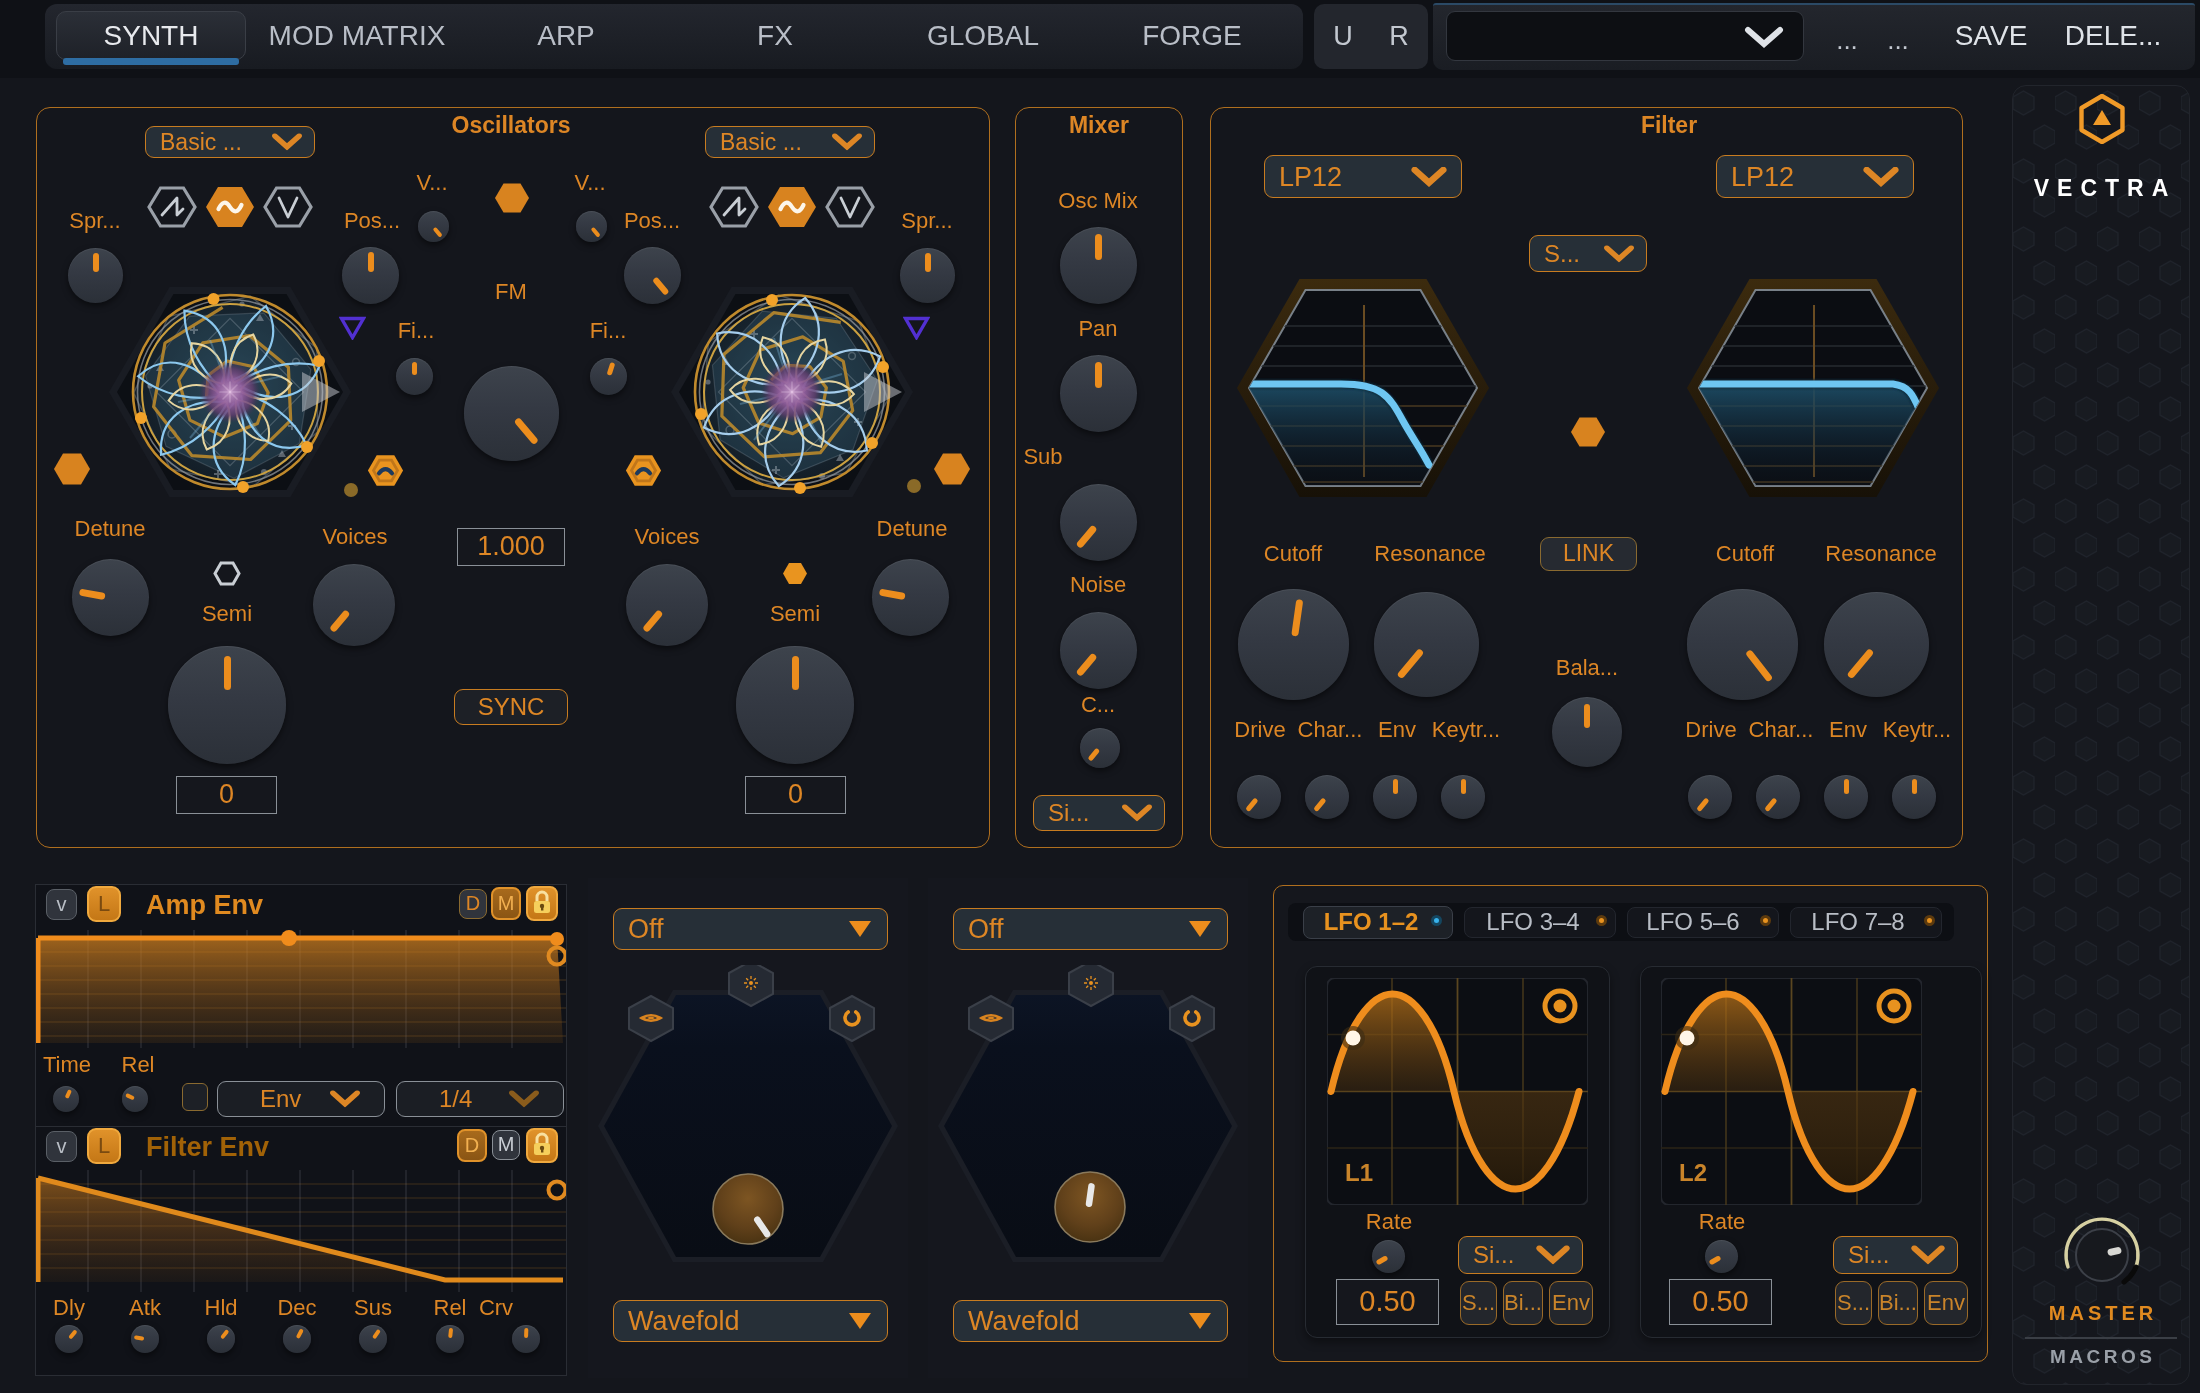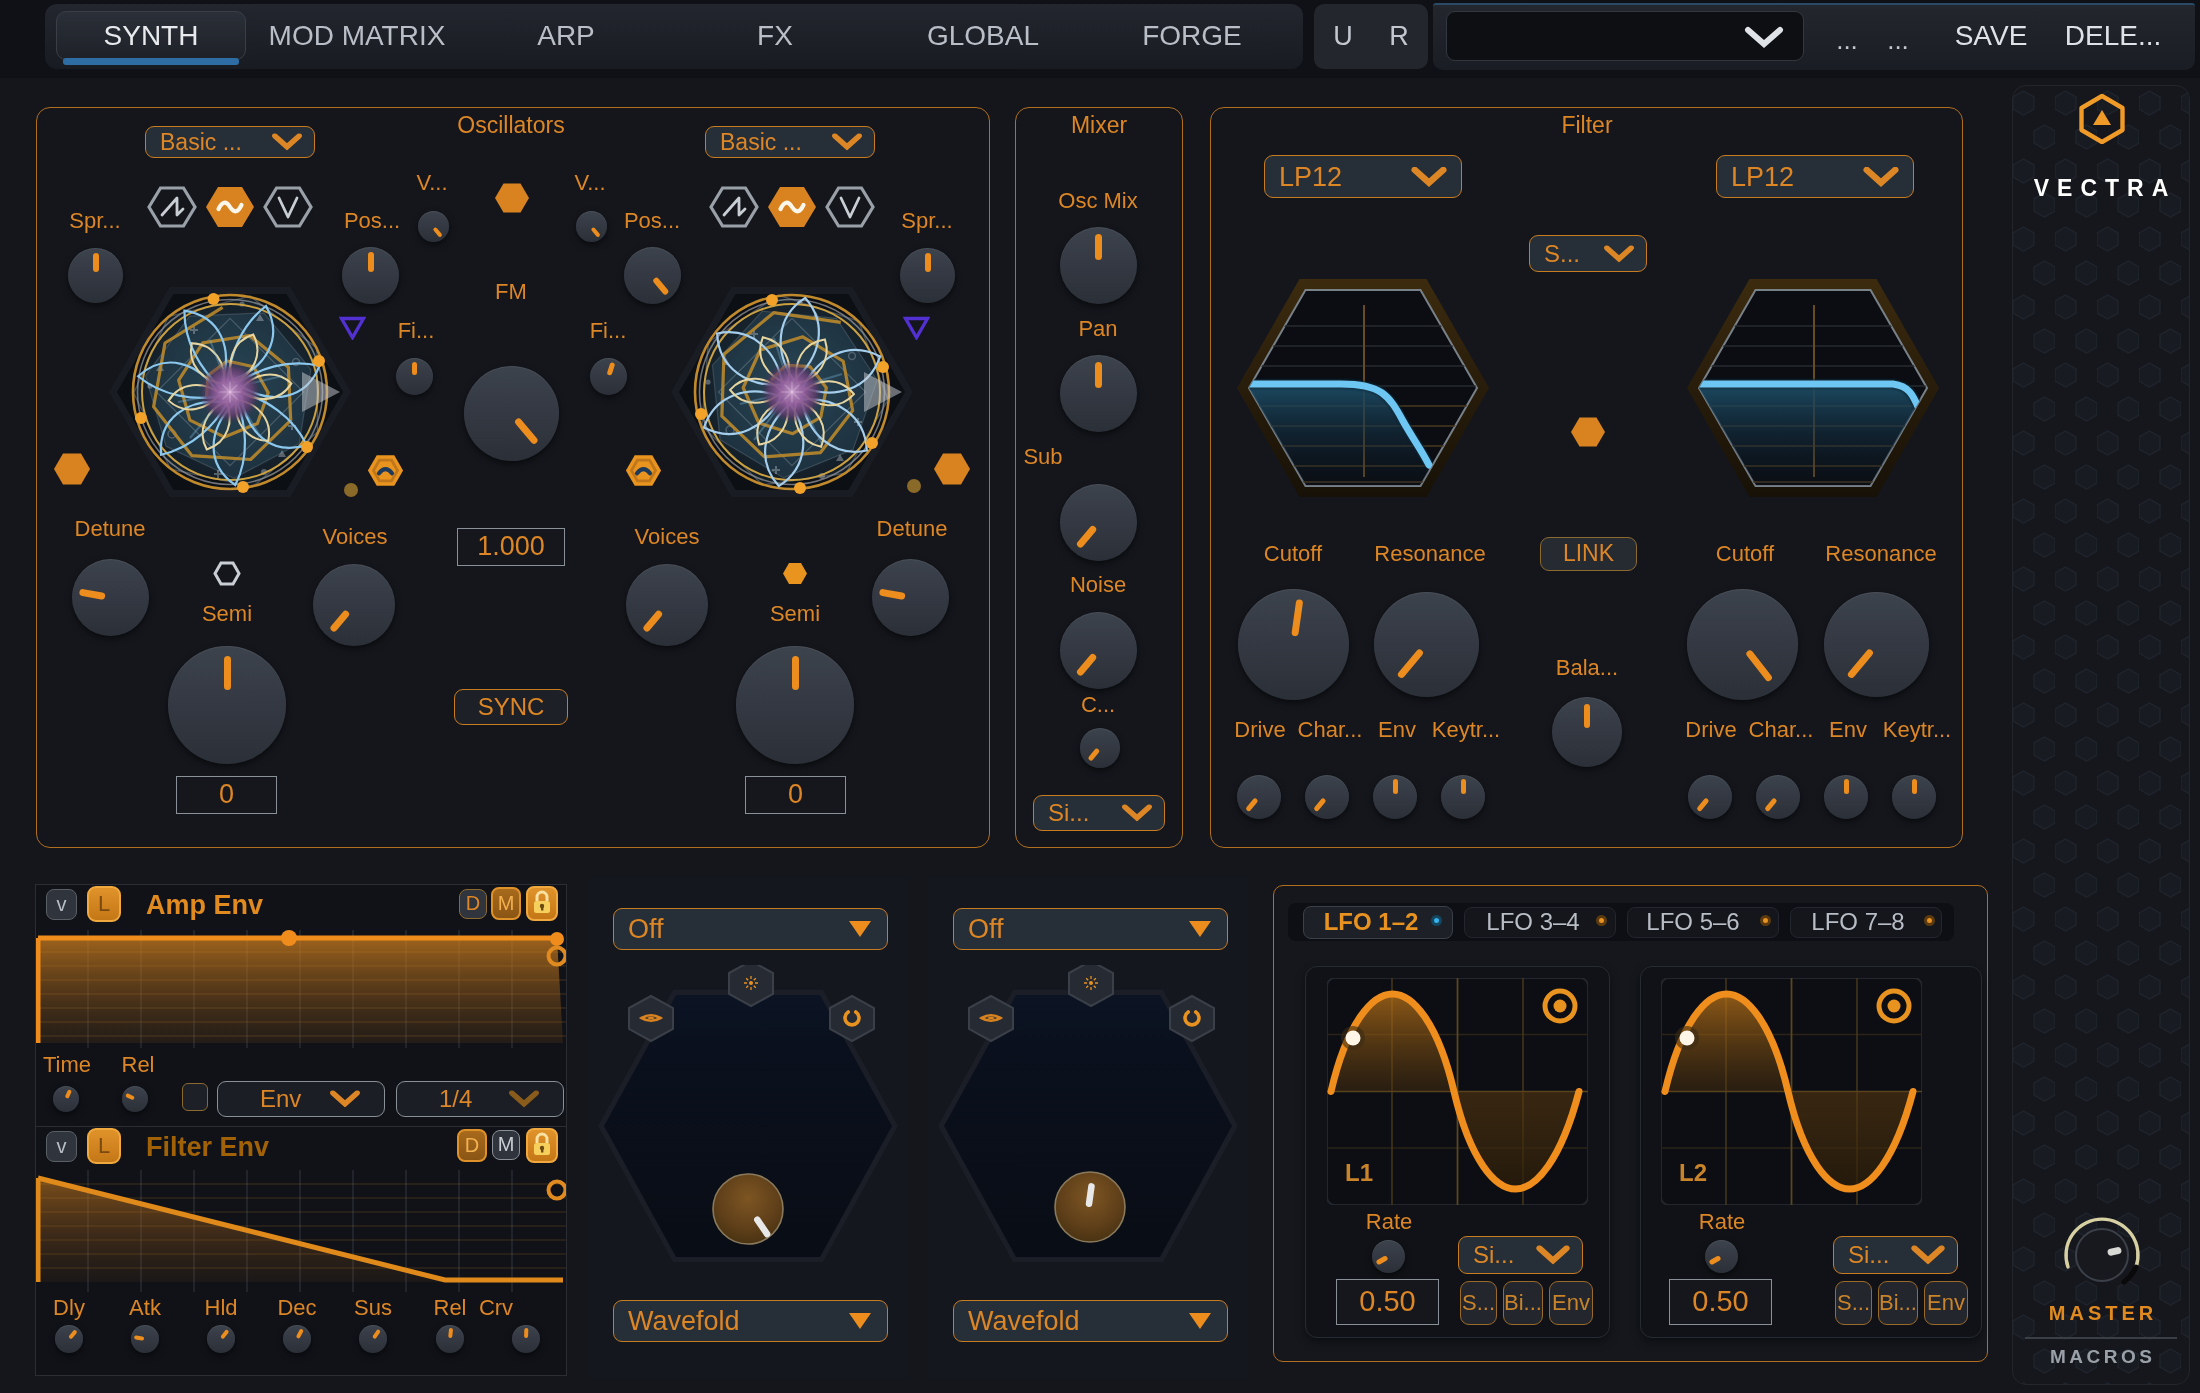--- a/index.html
+++ b/index.html
@@ -2,21 +2,21 @@
 <html><head>
 <meta charset="utf-8">
 <style>
 * { margin:0; padding:0; box-sizing:border-box; }
 html,body { width:2200px; height:1393px; background:#101217; overflow:hidden; }
 body { font-family:"Liberation Sans", sans-serif; position:relative; }
 #root { position:absolute; left:0; top:0; width:2200px; height:1393px; background:#14161c; }
 .abs { position:absolute; }
 .lbl { position:absolute; color:#dd8625; font-size:22px; white-space:nowrap; transform:translateX(-50%); }
 .panel { position:absolute; border:1.6px solid #b06f1e; border-radius:14px; }
-.ptitle { position:absolute; color:#dd8625; font-size:23px; transform:translateX(-50%); }
+.ptitle { position:absolute; color:#dd8625; font-size:23px; transform:translateX(-50%);font-weight:bold; }
 
 .knob { position:absolute; border-radius:50%; background:linear-gradient(180deg,#3d434c 0%,#343943 45%,#2b3038 100%); box-shadow:0 3px 6px rgba(0,0,0,.5), inset 0 1px 1px rgba(255,255,255,.07); }
 .kr { position:absolute; inset:0; }
 .kr::before { content:''; position:absolute; left:calc(50% - var(--pw)/2); top:var(--pt); width:var(--pw); height:var(--pl); background:var(--pc,#ec8d1d); border-radius:var(--pw); }
 
 .dd { position:absolute; background:#262f37; border:1.8px solid #c87c20; border-radius:9px; color:#dd8625; }
 .dd .t { position:absolute; left:14px; top:50%; transform:translateY(-50%); }
 .dd svg.chev { position:absolute; top:50%; transform:translateY(-50%); }
 .vbox { position:absolute; background:#15171d; border:1.5px solid #8a9097; color:#dd8625; text-align:center; }
 .btn { position:absolute; background:#1d2026; border:1.6px solid #c87c20; border-radius:9px; color:#dd8625; text-align:center; }
@@ -412,21 +412,21 @@
       <div class="kr" style="--pw:5px;--pl:14px;--pt:4px;transform:rotate(-140deg)"></div>
     </div>
 <div class="dd" style="left:1033px;top:795px;width:132px;height:36px;font-size:24px;">
       <span class="t">Si...</span>
       <svg class="chev" style="right:12px;" width="30" height="17" viewBox="0 0 24 14">
         <path d="M2 2 L12 11 L22 2" stroke="#dd8625" stroke-width="4.5" fill="none" stroke-linecap="round"></path>
       </svg>
     </div>
 
 <div class="panel" style="left:1210px;top:107px;width:753px;height:741px;"></div>
-<div class="ptitle" style="left:1587px;top:112px;">Filter</div>
+<div class="ptitle" style="left:1669px;top:112px;">Filter</div>
 <div class="dd" style="left:1264px;top:155px;width:198px;height:43px;font-size:27px;">
       <span class="t">LP12</span>
       <svg class="chev" style="right:14px;" width="36px" height="20px" viewBox="0 0 24 14">
         <path d="M2 2 L12 11 L22 2" stroke="#dd8625" stroke-width="4.5" fill="none" stroke-linecap="round"></path>
       </svg>
     </div>
 <div class="dd" style="left:1716px;top:155px;width:198px;height:43px;font-size:27px;">
       <span class="t">LP12</span>
       <svg class="chev" style="right:14px;" width="36px" height="20px" viewBox="0 0 24 14">
         <path d="M2 2 L12 11 L22 2" stroke="#dd8625" stroke-width="4.5" fill="none" stroke-linecap="round"></path>

